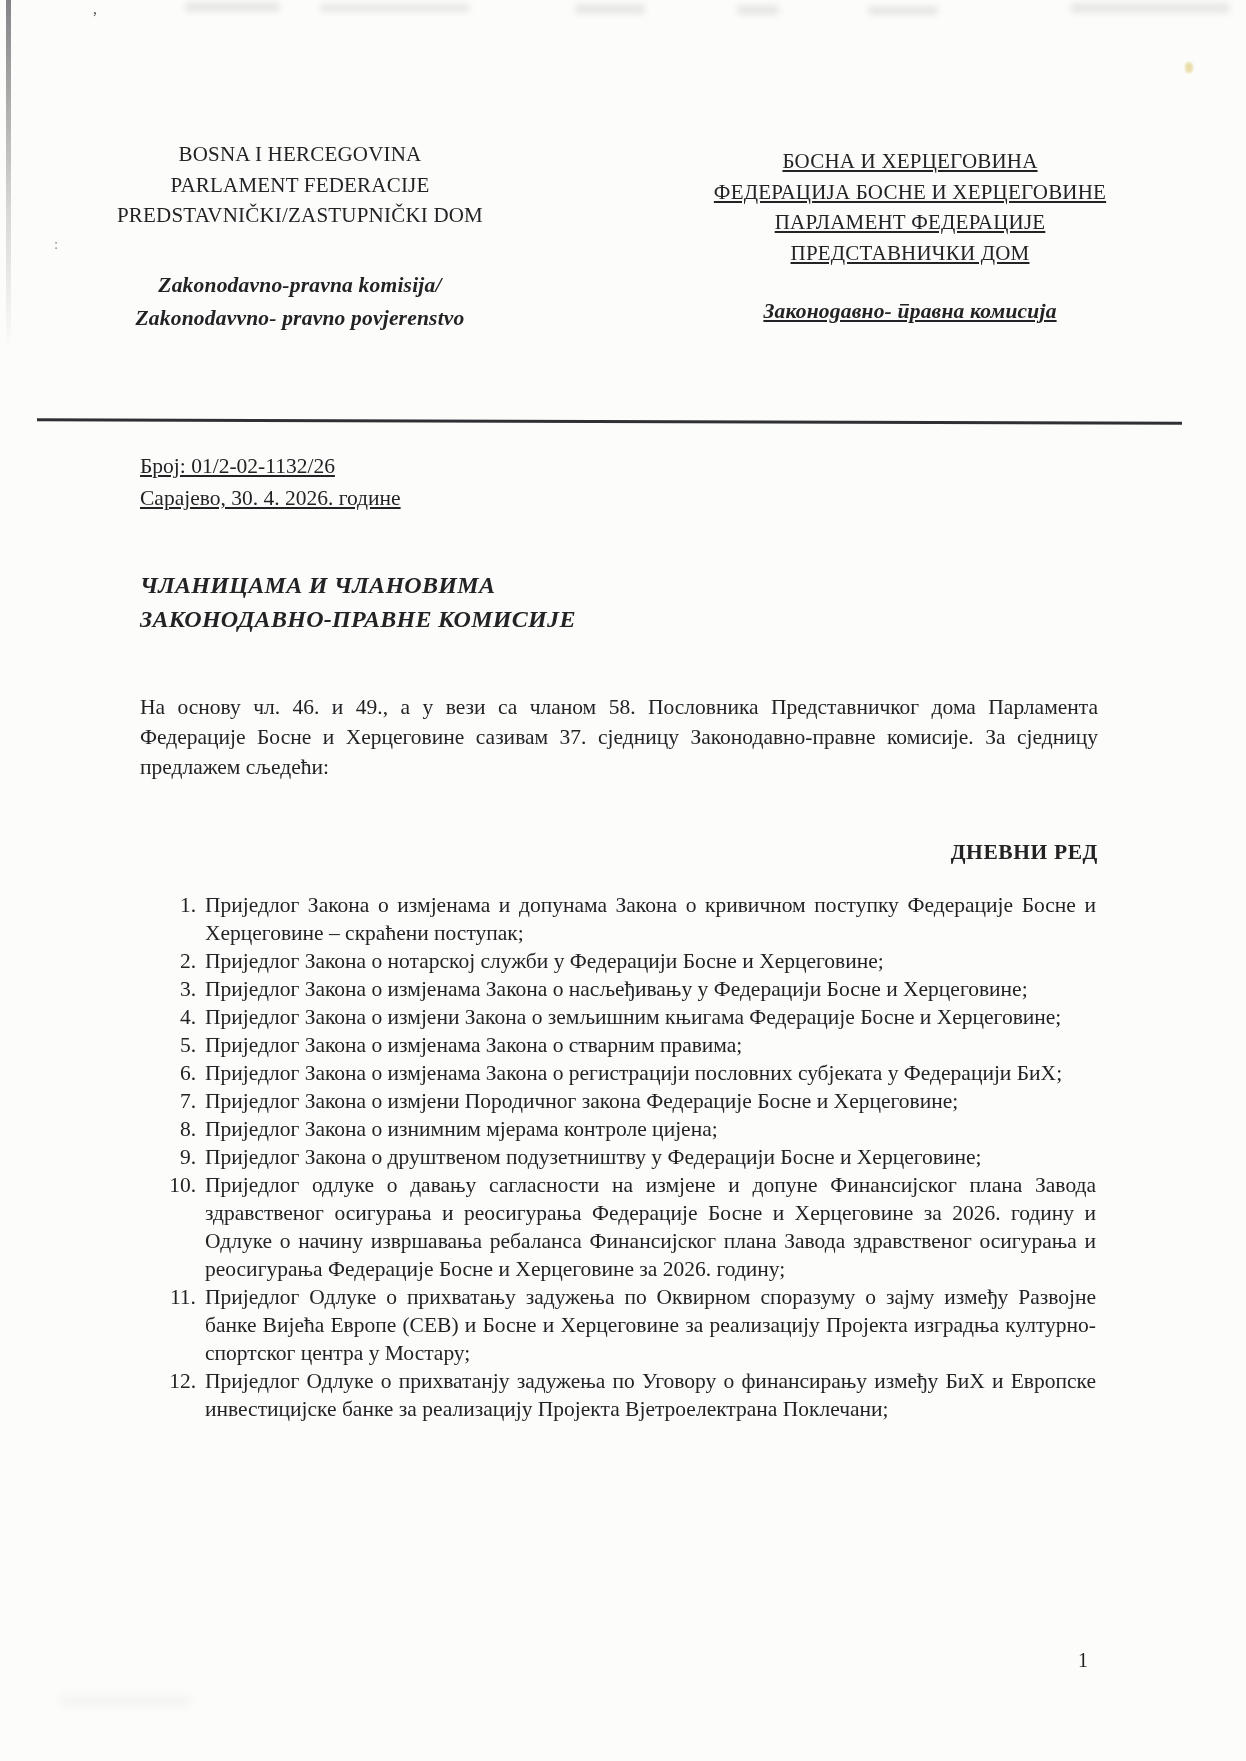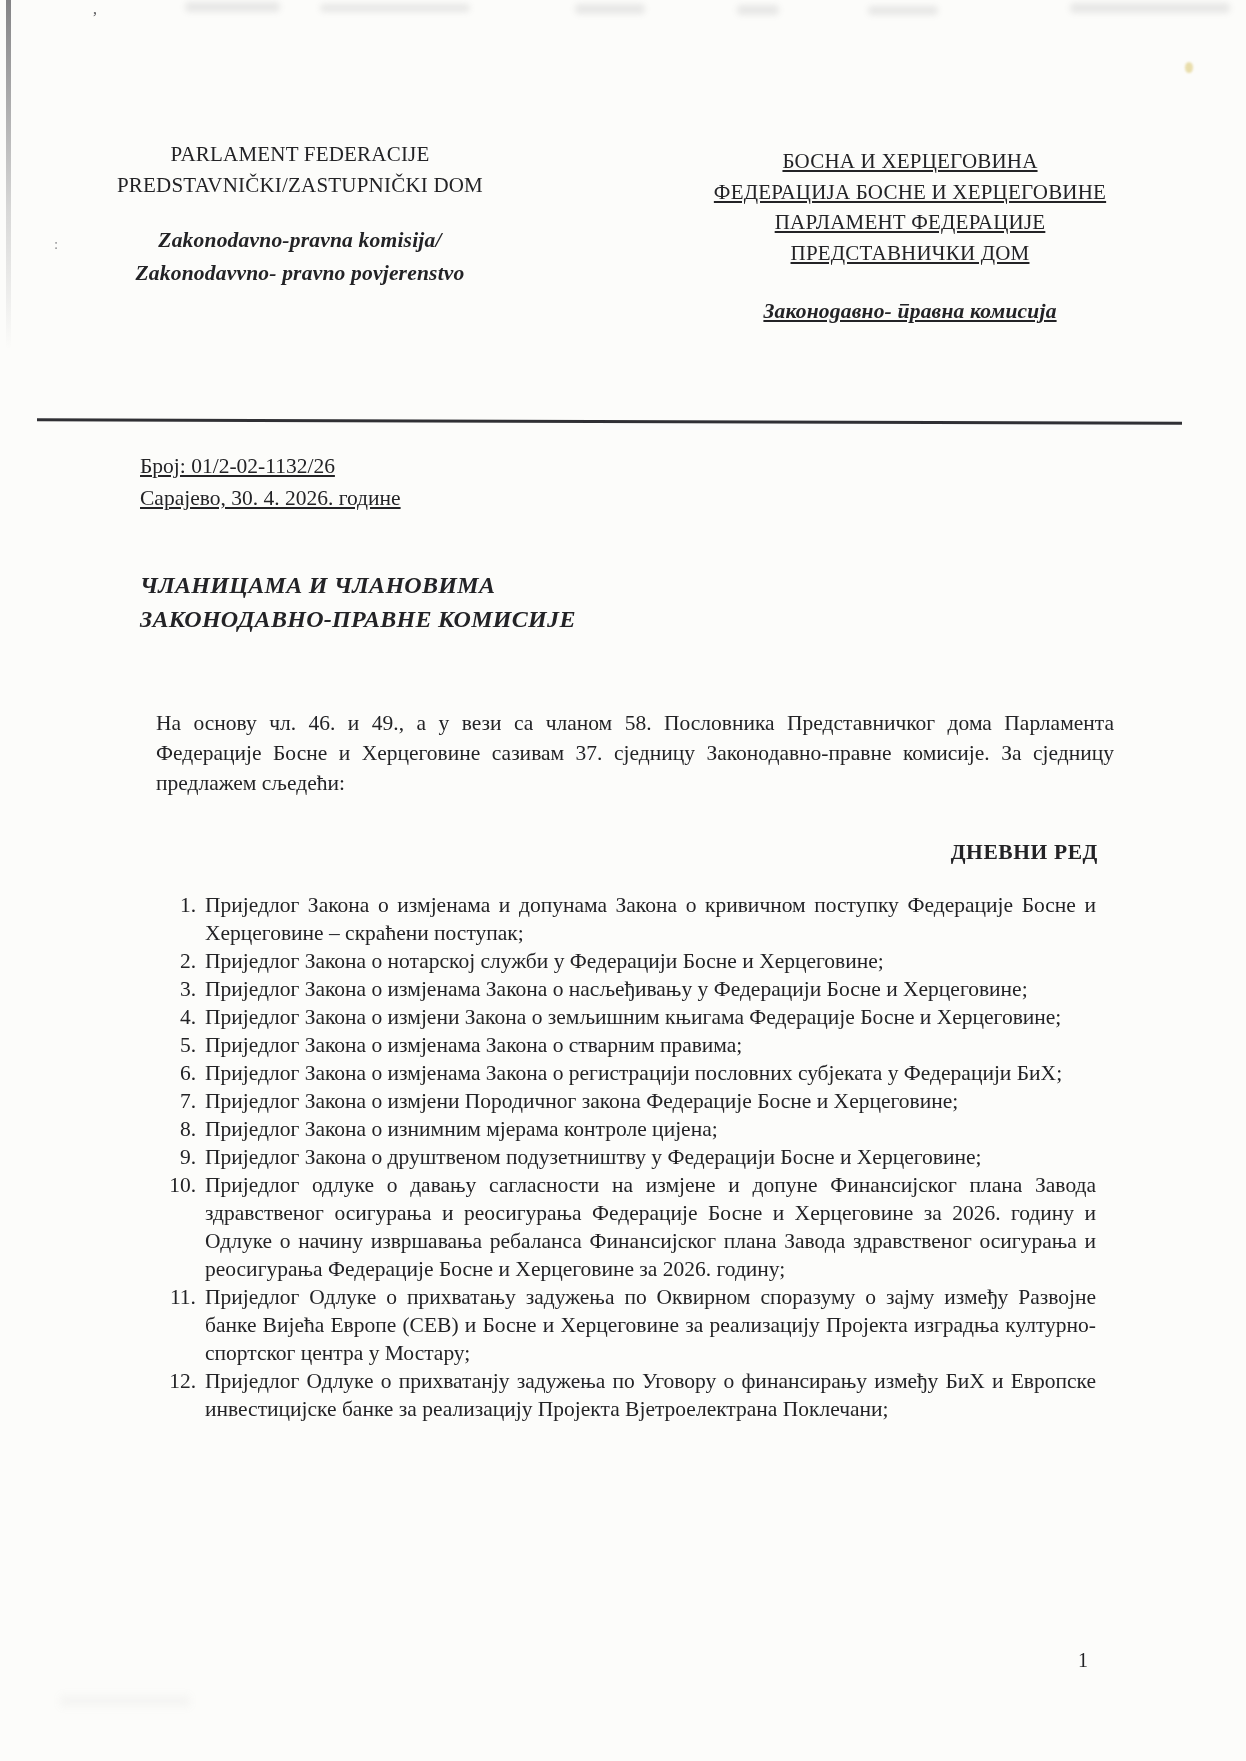--- a/index.html
+++ b/index.html
@@ -18,31 +18,31 @@
     background:linear-gradient(to bottom,rgba(50,50,55,.6),rgba(50,50,55,.18) 60%,rgba(50,50,55,0));}
   .tick-mark{position:absolute;color:#3a3a3e;font-size:17px;opacity:.8;}
   .colon-mark{position:absolute;color:#55555a;font-size:15px;opacity:.65;}
   .speck{position:absolute;width:8px;height:11px;background:#d9c46b;opacity:.55;border-radius:50%;filter:blur(1px);}
   .bottom-smudge{position:absolute;background:#9a9a9a;filter:blur(4px);opacity:.07;}
 
   
   .lh-col{position:absolute;text-align:center;font-size:21px;line-height:30.5px;letter-spacing:.2px;}
   .lh-left{left:70px;top:139px;width:460px;}
   .lh-right{left:645px;top:146px;width:530px;text-decoration:underline;}
-  .lh-committee{margin-top:24px;font-weight:bold;font-style:italic;font-size:21.5px;line-height:33px;letter-spacing:.2px;}
+  .lh-committee{margin-top:38px;font-weight:bold;font-style:italic;font-size:21.5px;line-height:33px;letter-spacing:.2px;}
   .lh-right .lh-committee{margin-top:27px;text-align:center;}
 
   .rule{position:absolute;left:37px;top:420px;width:1145px;height:3px;background:#303034;transform:rotate(0.18deg);}
 
   
   .meta{position:absolute;left:140px;top:450px;font-size:21.5px;line-height:32px;text-decoration:underline;}
   .addressee{position:absolute;left:140px;top:569px;font-size:24px;font-weight:bold;line-height:33.5px;letter-spacing:.3px;font-style:italic;}
 
   
-  .intro{position:absolute;left:140px;top:692px;width:958px;margin:16px;
+  .intro{position:absolute;left:140px;top:692px;width:958px;margin:0;
     font-size:21.5px;line-height:30px;text-align:justify;text-align-last:left;}
   .agenda-title{position:absolute;left:140px;top:840px;width:958px;margin:0;
     text-align:right;font-size:21.5px;font-weight:bold;letter-spacing:.6px;}
   .agenda{position:absolute;left:158px;top:891px;width:938px;font-size:21.5px;line-height:28px;}
   .agenda-item{display:flex;align-items:flex-start;}
   .agenda-item .num{flex:0 0 38px;text-align:right;white-space:nowrap;}
   .agenda-item .txt{flex:1;margin-left:9px;text-align:justify;text-align-last:left;}
 
   .page-number{position:absolute;left:1078px;top:1649px;font-size:20px;}
 </style>
@@ -58,20 +58,21 @@
   <div class="smudge" style="left:737px;top:5px;width:42px;height:10px"></div>
   <div class="smudge" style="left:868px;top:6px;width:70px;height:9px"></div>
   <div class="smudge" style="left:1070px;top:3px;width:160px;height:10px"></div>
   <div class="tick-mark" style="left:92px;top:8px">’</div>
   <div class="colon-mark" style="left:54px;top:236px">:</div>
   <div class="speck" style="left:1185px;top:62px"></div>
   <div class="bottom-smudge" style="left:60px;top:1695px;width:130px;height:12px"></div>
 
   <header>
     <div class="lh-col lh-left">
+      <div>BOSNA I HERCEGOVINA</div>
       <div>PARLAMENT FEDERACIJE</div>
       <div>PREDSTAVNIČKI/ZASTUPNIČKI DOM</div>
       <div class="lh-committee">
         <div>Zakonodavno-pravna komisija/</div>
         <div>Zakonodavvno- pravno povjerenstvo</div>
       </div>
     </div>
     <div class="lh-col lh-right">
       <div>БОСНА И ХЕРЦЕГОВИНА</div>
       <div>ФЕДЕРАЦИЈА БОСНЕ И ХЕРЦЕГОВИНЕ</div>

